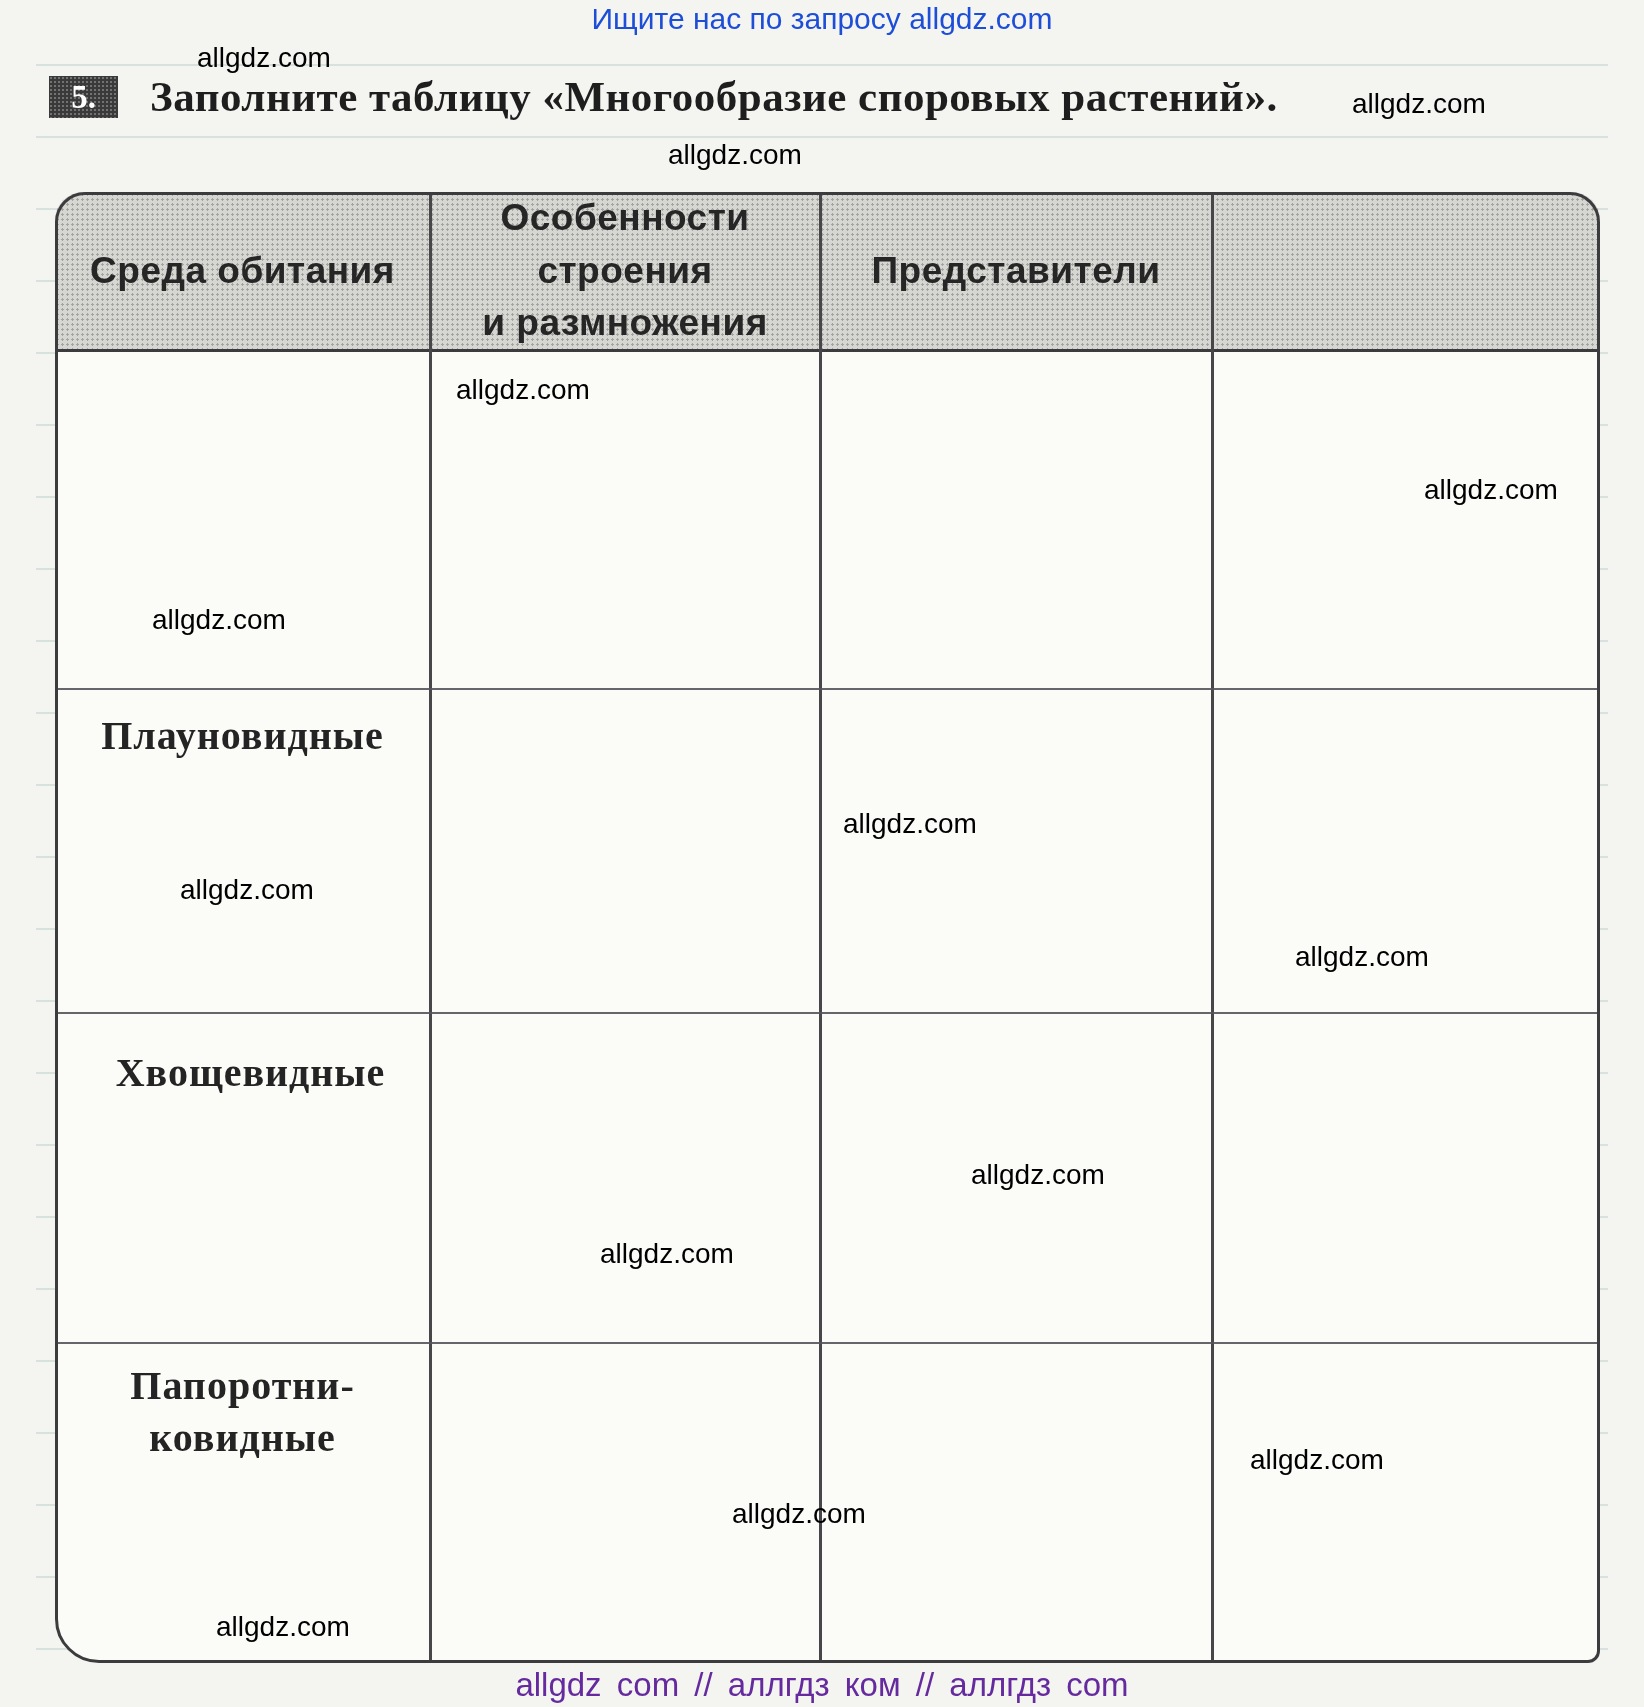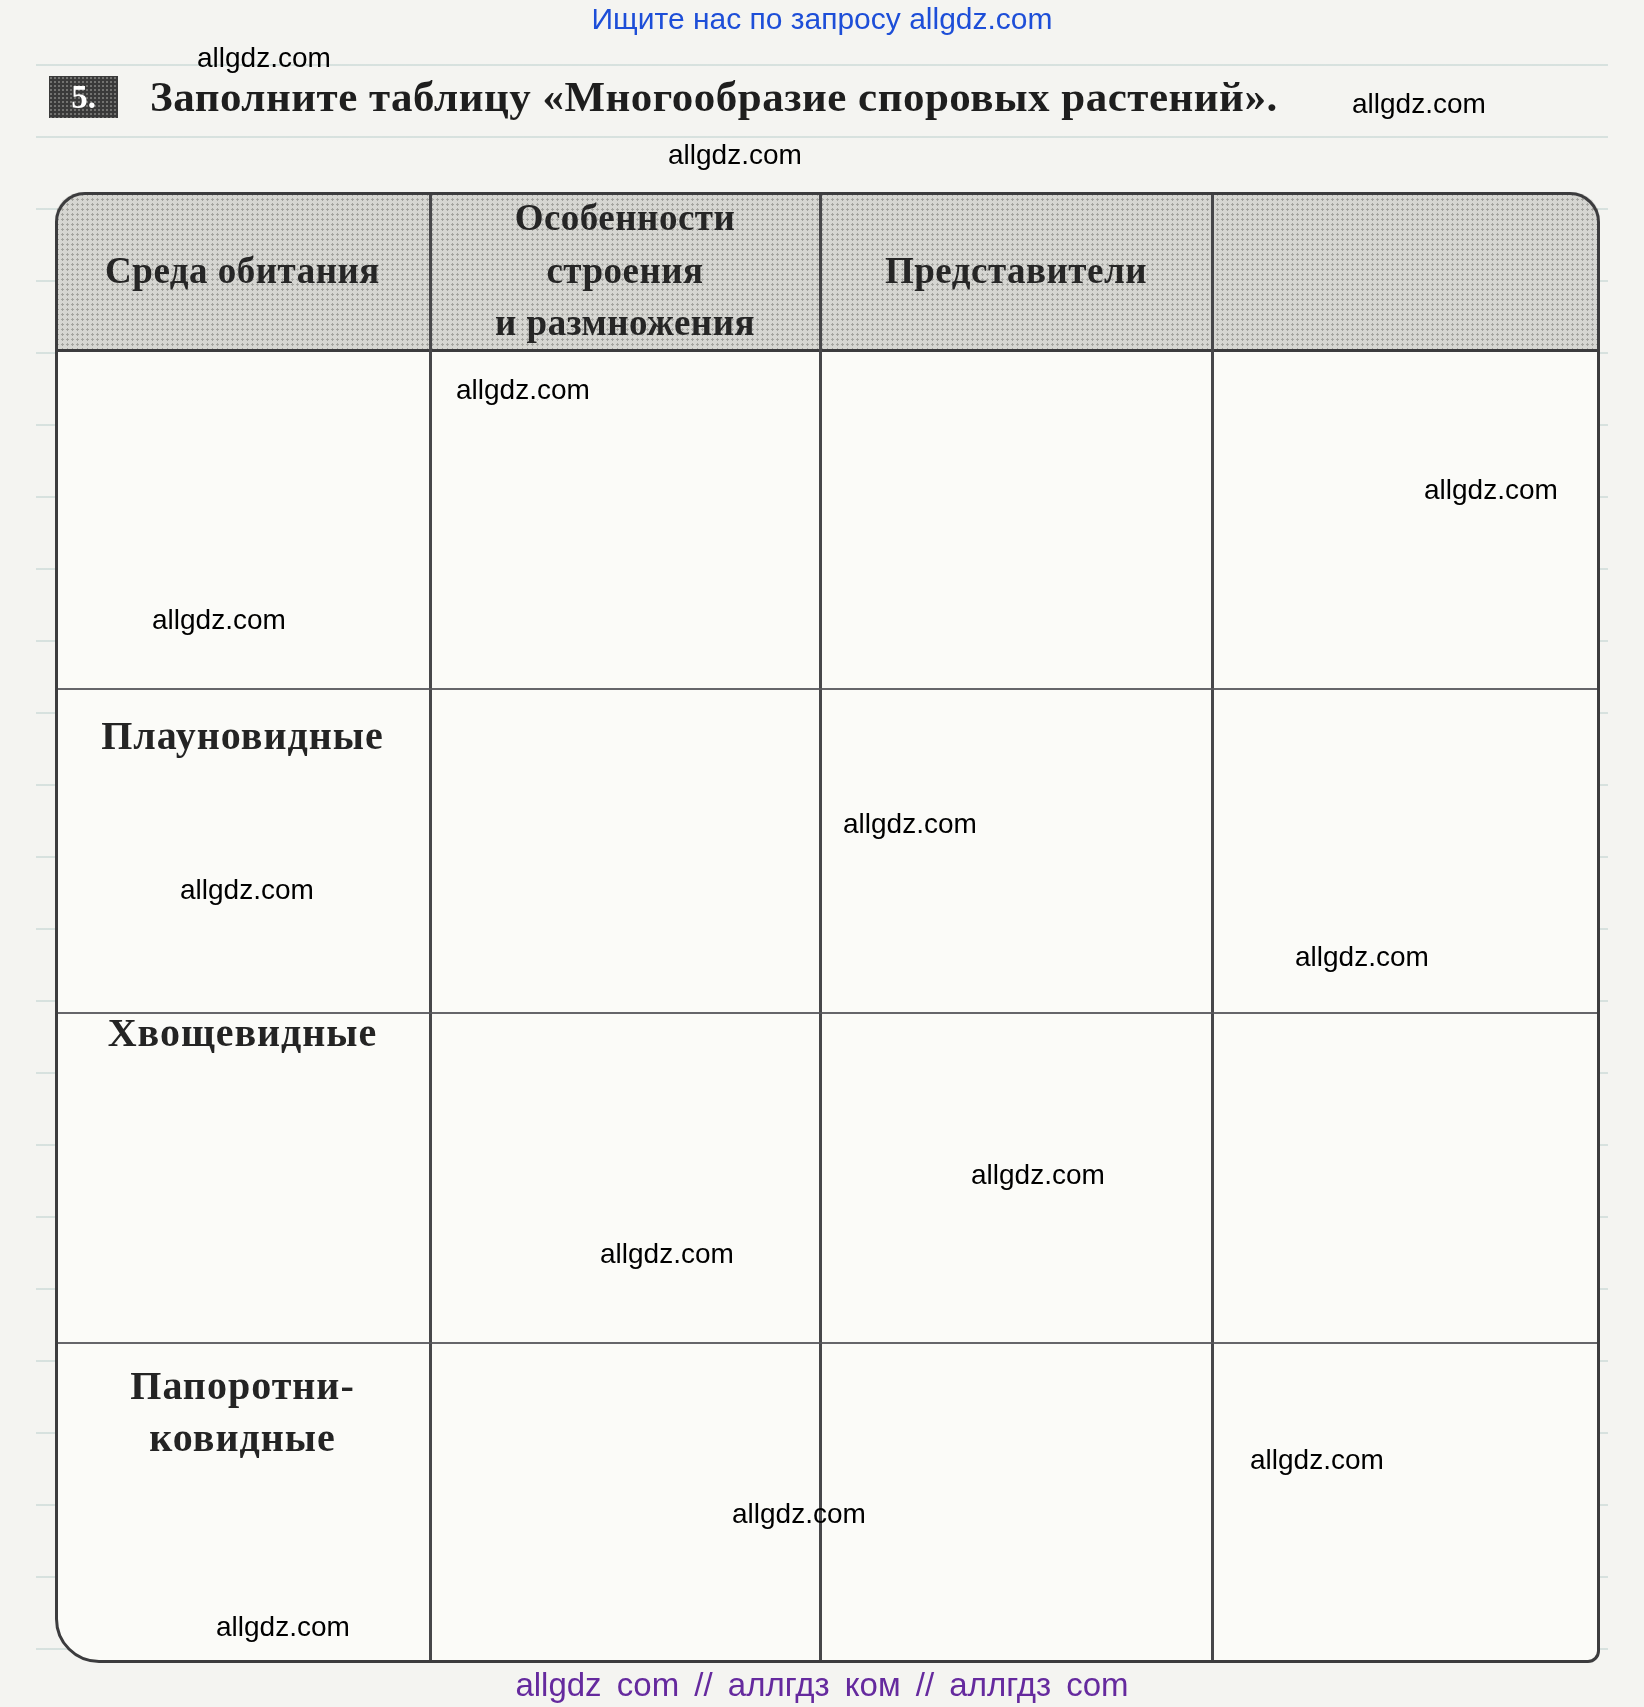--- a/index.html
+++ b/index.html
@@ -29,21 +29,21 @@
   .task-title{position:absolute;left:150px;top:72px;font-family:"Liberation Serif",serif;font-weight:700;
     font-size:43px;color:#1e1e1e;white-space:nowrap;letter-spacing:0.5px;}
 
   
   .tbl{position:absolute;left:55px;top:192px;width:1545px;height:1471px;z-index:4;}
   .tbl-bg{position:absolute;inset:0;background:#fbfbf8;border-radius:30px 30px 12px 44px;z-index:1;}
   .thead{position:absolute;left:0;top:0;width:100%;height:160px;z-index:4;
     background-color:#d6d6d2;background-image:radial-gradient(rgba(105,105,100,0.45) 1px, transparent 1.35px);background-size:5px 5px;
     border-radius:28px 28px 0 0;border-bottom:3px solid #3c3c3e;box-sizing:border-box;
     display:grid;grid-template-columns:375px 390px 392px 385px;align-items:center;}
-  .th{ text-align:center;font-family:Liberation Serif, serif;font-weight:700;font-size:37px;color:#262626;letter-spacing:0.5px;}
+  .th{ text-align:center;font-family:Liberation Sans, sans-serif;font-weight:700;font-size:37px;color:#262626;letter-spacing:0.5px;}
   .th .l{display:block;line-height:1.42;}
   .tbl-frame{position:absolute;inset:0;border:3px solid #3c3c3e;border-radius:30px 30px 12px 44px;z-index:6;box-sizing:border-box;pointer-events:none;}
   .vline{position:absolute;top:0;bottom:0;width:3px;background:#47474a;z-index:5;}
   .hline{position:absolute;left:0;right:0;height:2px;background:#55555a;opacity:0.9;z-index:5;}
   .rowlabel{position:absolute;left:0;width:375px;text-align:center;z-index:6;
     font-family:"Liberation Serif",serif;font-weight:700;font-size:40px;color:#242424;letter-spacing:1px;}
 
   
   .footer{position:absolute;left:0;top:1666px;width:100%;text-align:center;z-index:7;
     font-size:33px;color:#652a9e;word-spacing:6px;}
@@ -97,21 +97,21 @@
     </div>
 
     <div class="vline" style="left:374px;"></div>
     <div class="vline" style="left:764px;"></div>
     <div class="vline" style="left:1156px;"></div>
     <div class="hline" style="top:496px;"></div>
     <div class="hline" style="top:820px;"></div>
     <div class="hline" style="top:1150px;"></div>
 
     <div class="rowlabel" style="top:520px;">Плауновидные</div>
-    <div class="rowlabel" style="top:817px;">Хвощевидные</div>
+    <div class="rowlabel" style="top:857px;padding-left:8px;">Хвощевидные</div>
     <div class="rowlabel" style="top:1170px;">Папоротни-</div>
     <div class="rowlabel" style="top:1222px;">ковидные</div>
 
     <div class="tbl-frame"></div>
   </div>
 
   <span class="wm" style="left:456px;top:374px;">allgdz.com</span>
   <span class="wm" style="left:1424px;top:474px;">allgdz.com</span>
   <span class="wm" style="left:152px;top:604px;">allgdz.com</span>
   <span class="wm" style="left:843px;top:808px;">allgdz.com</span>

